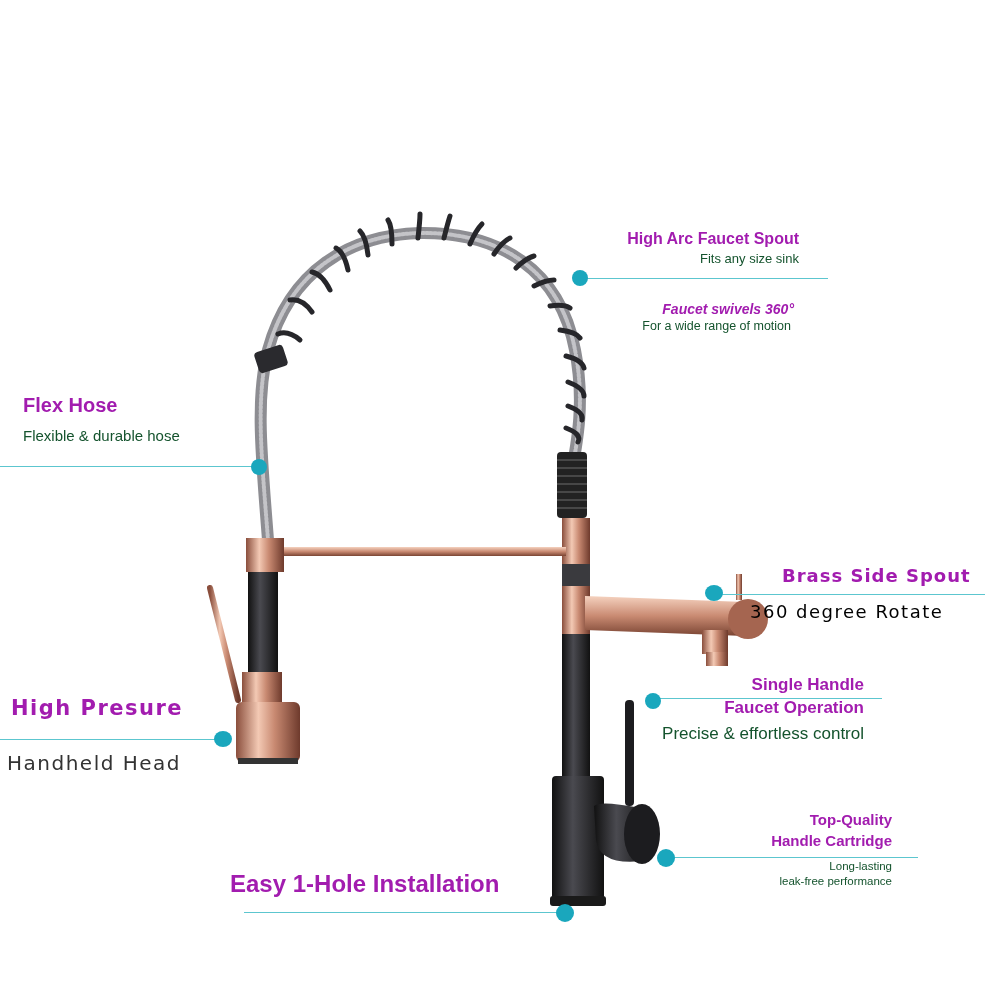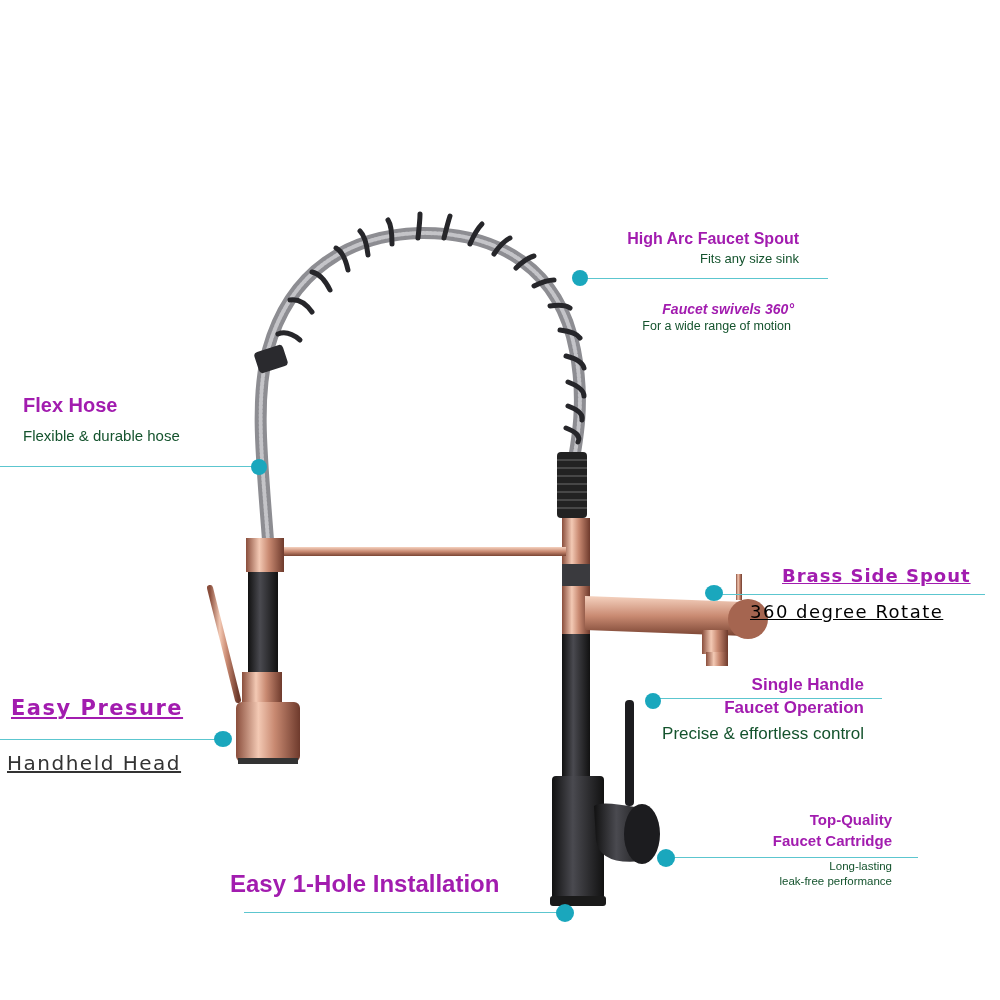--- a/index.html
+++ b/index.html
@@ -2,21 +2,21 @@
 <html><head>
   <meta charset="utf-8">
   <style>
     html, body { margin: 0; padding: 0; background: #ffffff; }
     body { width: 1000px; height: 1000px; position: relative; overflow: hidden; font-family: "Liberation Sans", sans-serif; color: #111; }
     .abs { position: absolute; }
     .line { position: absolute; height: 1px; background: #5cc6cf; }
     .dot { position: absolute; width: 16px; height: 16px; border-radius: 50%; background: #1aa7bd; }
     .title-b { font-weight: bold; color: #a21caf; white-space: nowrap; }
     .sub { color: #14532d; white-space: nowrap; }
-    .wide { font-family: "DejaVu Sans", sans-serif; letter-spacing: 1px; text-decoration: underline; }
+    .wide { font-family: "DejaVu Sans", sans-serif; letter-spacing: 1px; }
     svg.faucet { position: absolute; left: 0; top: 0; }
   </style>
 </head>
 <body>
 
 <svg class="faucet" width="1000" height="1000" viewBox="0 0 1000 1000">
   <defs>
     <linearGradient id="rg" x1="0" x2="1" y1="0" y2="0">
       <stop offset="0" stop-color="#8a4e3c"></stop>
       <stop offset="0.35" stop-color="#f3c9b4"></stop>
@@ -120,27 +120,27 @@
 <div class="line" style="left:718px; top:594px; width:267px;"></div>
 <div class="dot" style="left:705px; top:585px; width:18px; height:16px;"></div>
 <div class="abs sub wide" style="left:750px; top:601px; font-size:18px; color:#000000; letter-spacing:1.5px;">360 degree Rotate</div>
 
 <div class="abs title-b" style="right:136px; top:675px; font-size:17px; font-weight:700;">Single Handle</div>
 <div class="line" style="left:652px; top:698px; width:230px;"></div>
 <div class="dot" style="left:645px; top:693px;"></div>
 <div class="abs title-b" style="right:136px; top:698px; font-size:17px; font-weight:600;">Faucet Operation</div>
 <div class="abs sub" style="right:136px; top:724px; font-size:17px;text-align:right;">Precise &amp; effortless control</div>
 
-<div class="abs title-b wide" style="left:11px; top:696px; font-size:21px; letter-spacing:1.5px;">Easy Presure</div>
+<div class="abs title-b wide" style="left:11px; top:696px; font-size:21px; letter-spacing:1.5px;">High Presure</div>
 <div class="line" style="left:0px; top:739px; width:220px;"></div>
 <div class="dot" style="left:214px; top:731px; width:18px;"></div>
 <div class="abs sub wide" style="left:7px; top:751px; font-size:20px; color:#333; letter-spacing:1.5px;">Handheld Head</div>
 
 <div class="abs title-b" style="right:108px; top:811px; font-size:15px; font-weight:600;">Top-Quality</div>
-<div class="abs title-b" style="right:108px; top:832px; font-size:15px; font-weight:600;">Faucet Cartridge</div>
+<div class="abs title-b" style="right:108px; top:832px; font-size:15px; font-weight:600;">Handle Cartridge</div>
 <div class="line" style="left:670px; top:857px; width:248px;"></div>
 <div class="dot" style="left:657px; top:849px; width:18px; height:18px;"></div>
 <div class="abs sub" style="right:108px; top:860px; font-size:11.5px;">Long-lasting</div>
 <div class="abs sub" style="right:108px; top:875px; font-size:11.5px;">leak-free performance</div>
 
 <div class="abs title-b" style="left:230px; top:870px; font-size:24px; font-weight:600;">Easy 1-Hole Installation</div>
 <div class="line" style="left:244px; top:912px; width:320px;"></div>
 <div class="dot" style="left:556px; top:904px; width:18px; height:18px;"></div>
 
 </body></html>

